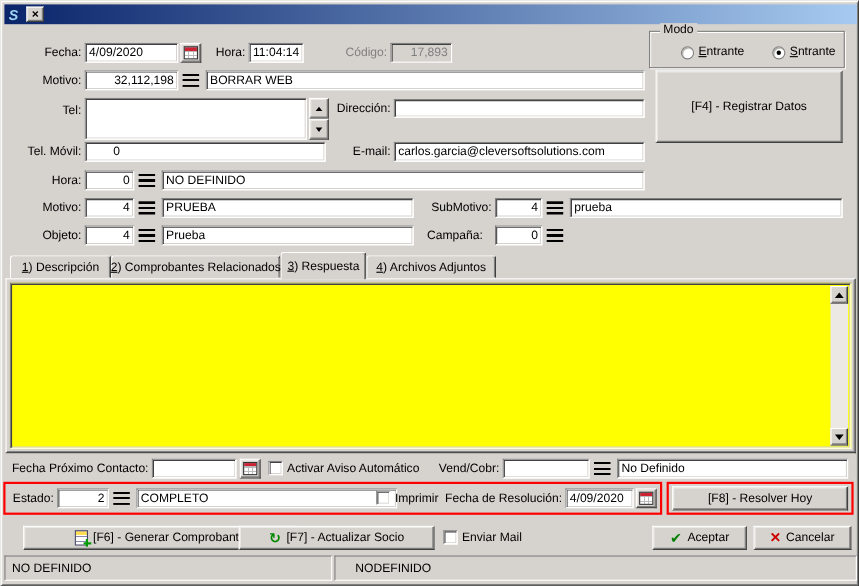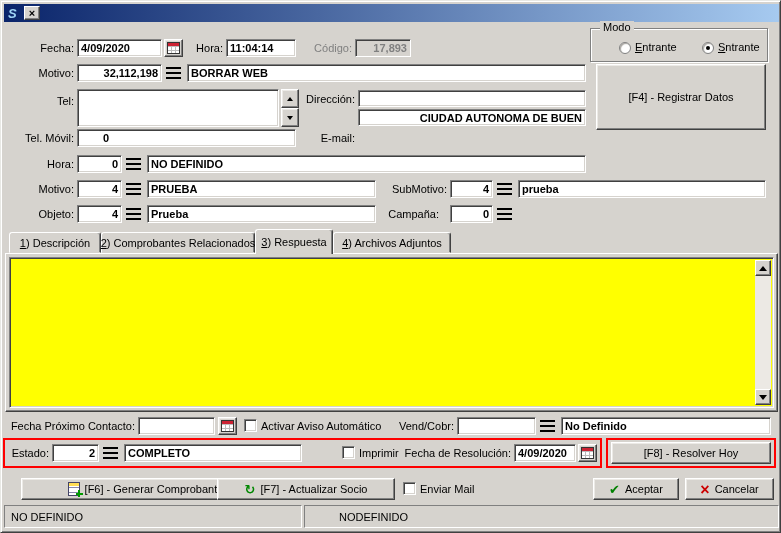--- a/index.html
+++ b/index.html
@@ -28,21 +28,21 @@
     display:flex; align-items:center; justify-content:center;
     font-size:11px; font-weight:bold; color:#000; line-height:10px;
   }
   .lbl{position:absolute; height:13px; line-height:13px; white-space:nowrap;}
   .ra{text-align:right;}
   .gray{color:#808080;}
   .fld{
     position:absolute; height:18px; background:#fff; padding:2px 3px 0;
     border:1px solid; border-color:#808080 #fff #fff #808080;
     box-shadow:inset 1px 1px 0 #404040, inset -1px -1px 0 var(--face);
-    white-space:nowrap; overflow:hidden; line-height:13px;font-weight:bold;
+    white-space:nowrap; overflow:hidden; line-height:13px;
   }
   .num{text-align:right;}
   .dis{background:var(--face); color:#808080;}
   .btn{
     position:absolute; background:var(--face);
     border:1px solid; border-color:#fff #404040 #404040 #fff;
     box-shadow:inset -1px -1px 0 #808080, inset 1px 1px 0 #eceae6;
     display:flex; align-items:center; justify-content:center; gap:5px;
     font-size:11px; white-space:nowrap; overflow:hidden;
   }
@@ -107,21 +107,21 @@
         <span>×</span>
       </span>
   </div>
 
   <div class="lbl ra" style="left:18px;top:41px;width:55px">Fecha:</div>
   <div class="fld" style="left:76px;top:38px;width:85px">4/09/2020</div>
   <div class="btn" style="left:163px;top:38px;width:19px;height:18px">
       <span class="cal-icon"></span>
     </div>
   <div class="lbl ra" style="left:190px;top:41px;width:32px">Hora:</div>
-  <div class="fld" style="left:225px;top:38px;width:70px">11:04:14</div>
+  <div class="fld" style="left:225px;top:38px;width:50px">11:04:14</div>
   <div class="lbl ra gray" style="left:299px;top:41px;width:52px">Código:</div>
   <div class="fld dis num" style="left:354px;top:38px;width:56px">17,893</div>
 
   <div class="group" style="left:589px;top:27px;width:178px;height:34px"></div>
   <div class="legend" style="left:599px;top:20px">Modo</div>
   <div class="radio" style="left:618px;top:41px"></div>
   <div class="lbl" style="left:634px;top:40px"><span class="u">E</span><span>ntrante</span></div>
   <div class="radio sel" style="left:701px;top:41px">
       <span class="dot"></span>
     </div>
@@ -139,25 +139,25 @@
   <div class="lbl ra" style="left:18px;top:94px;width:55px">Tel:</div>
   <div class="fld" style="left:76px;top:88px;width:202px;height:38px"></div>
   <div class="btn" style="left:280px;top:88px;width:18px;height:19px">
       <span class="tri-s-up"></span>
     </div>
   <div class="btn" style="left:280px;top:107px;width:18px;height:19px">
       <span class="tri-s-down"></span>
     </div>
   <div class="lbl ra" style="left:299px;top:92px;width:55px">Dirección:</div>
   <div class="fld" style="left:357px;top:89px;width:228px;height:17px"></div>
-  <div class="fld num" style="left:357px;top:108px;width:228px;height:17px">CIUDAD AUTONOMA DE BUEN</div>
 
   <div class="lbl ra" style="left:6px;top:131px;width:67px">Tel. Móvil:</div>
   <div class="fld" style="left:76px;top:128px;width:219px;text-indent:22px">0</div>
   <div class="lbl ra" style="left:299px;top:131px;width:55px">E-mail:</div>
+  <div class="fld" style="left:357px;top:128px;width:228px">carlos.garcia@cleversoftsolutions.com</div>
 
   <div class="lbl ra" style="left:18px;top:157px;width:55px">Hora:</div>
   <div class="fld num" style="left:76px;top:154px;width:45px">0</div>
   <span class="list-icon" style="left:125px;top:157px"></span>
   <div class="fld" style="left:146px;top:154px;width:439px">NO DEFINIDO</div>
 
   <div class="lbl ra" style="left:18px;top:182px;width:55px">Motivo:</div>
   <div class="fld num" style="left:76px;top:179px;width:45px">4</div>
   <span class="list-icon" style="left:125px;top:182px"></span>
   <div class="fld" style="left:146px;top:179px;width:229px">PRUEBA</div>
@@ -213,21 +213,21 @@
   <div class="lbl" style="left:260px;top:419px">Activar Aviso Automático</div>
   <div class="lbl ra" style="left:394px;top:419px;width:59px">Vend/Cobr:</div>
   <div class="fld" style="left:456px;top:416px;width:79px"></div>
   <span class="list-icon" style="left:539px;top:419px"></span>
   <div class="fld" style="left:560px;top:416px;width:210px">No Definido</div>
 
   <div class="hl" style="left:2px;top:437px;width:599px;height:30px"></div>
   <div class="lbl ra" style="left:6px;top:446px;width:42px">Estado:</div>
   <div class="fld num" style="left:51px;top:443px;width:47px">2</div>
   <span class="list-icon" style="left:102px;top:446px"></span>
-  <div class="fld" style="left:123px;top:443px;width:178px">COMPLETO</div>
+  <div class="fld" style="left:123px;top:443px;width:237px">COMPLETO</div>
   <div class="cb" style="left:341px;top:445px"></div>
   <div class="lbl" style="left:358px;top:446px">Imprimir</div>
   <div class="lbl ra" style="left:402px;top:446px;width:108px">Fecha de Resolución:</div>
   <div class="fld" style="left:513px;top:443px;width:62px">4/09/2020</div>
   <div class="btn" style="left:577px;top:443px;width:19px;height:18px">
       <span class="cal-icon"></span>
     </div>
   <div class="hl" style="left:605px;top:437px;width:170px;height:30px"></div>
   <div class="btn" style="left:610px;top:441px;width:160px;height:22px">
       <span>[F8] - Resolver Hoy</span>
@@ -248,17 +248,17 @@
       <span>Aceptar</span>
     </div>
   <div class="btn" style="left:684px;top:477px;width:89px;height:22px">
       <span class="cross-icon">×</span>
       <span>Cancelar</span>
     </div>
 
   <div class="status" style="left:3px;top:504px;width:298px">
       <span>NO DEFINIDO</span>
     </div>
-  <div class="status" style="left:303px;top:504px;width:475px;padding-left:34px">
+  <div class="status" style="left:303px;top:504px;width:475px;padding-left:18px">
       <span>NODEFINIDO</span>
     </div>
 
 </div>
 
 </body></html>

